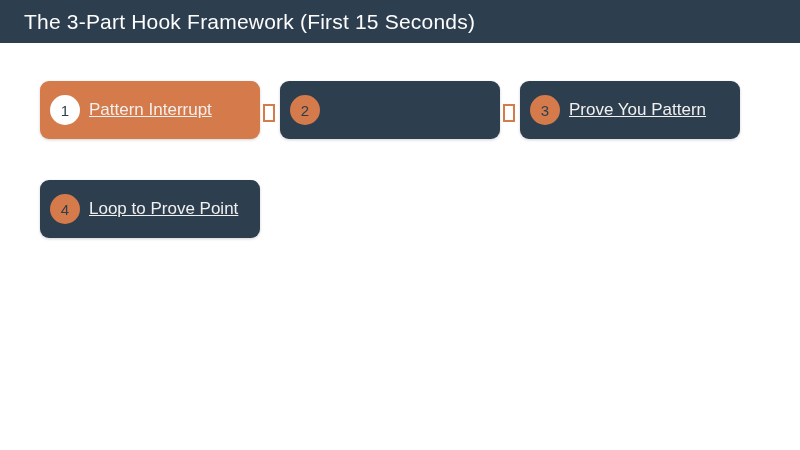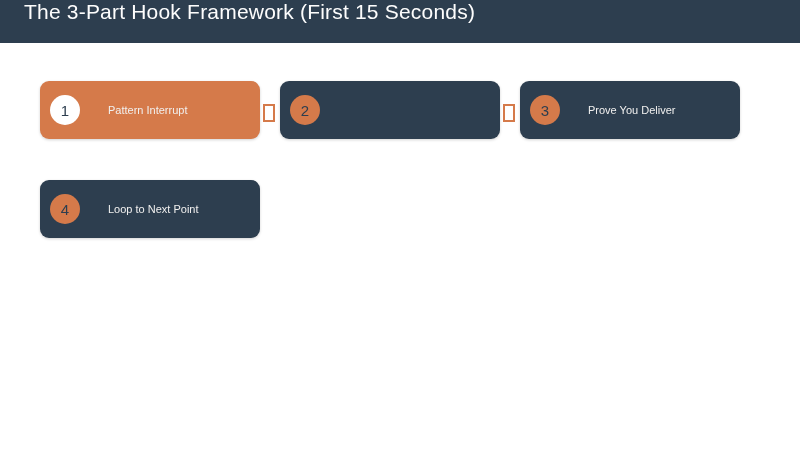--- a/index.html
+++ b/index.html
@@ -17,20 +17,21 @@
     height: 450px;
     background: #ffffff;
   }
   .header {
     position: absolute;
     top: 0; left: 0;
     width: 800px;
     height: 43px;
     background: #2D3E4F;
     display: flex;
+    align-items: center;
   }
   .header .title {
     color: #FDFDFD;
     font-size: 21px;
     margin-left: 24px;
     letter-spacing: 0.2px;
     white-space: nowrap;
   }
   .step {
     position: absolute;
@@ -53,23 +54,24 @@
     align-items: center;
     justify-content: center;
     font-size: 15px;
     color: #2D3E4F;
     line-height: 1;
   }
   .badge--white  { background: #FFFFFF; }
   .badge--orange { background: #D57A4A; }
   .step .label {
     color: #F1F0EF;
-    font-size: 11px;
-    margin-left: 28px;
+    font-size: 17px;
+    margin-left: 9px;
     white-space: nowrap;
+    text-decoration: underline;
   }
   
   .connector {
     position: absolute;
     width: 8px;
     height: 14px;
     border: 2px solid #D57A4A;
     background: transparent;
   }
   #step-1 { left: 40px;  top: 81px; }
@@ -96,21 +98,21 @@
   <div class="connector" id="connector-1"></div>
 
   <div class="step step--navy" id="step-2">
     <div class="badge badge--orange">2</div>
   </div>
 
   <div class="connector" id="connector-2"></div>
 
   <div class="step step--navy" id="step-3">
     <div class="badge badge--orange">3</div>
-    <div class="label">Prove You Deliver</div>
+    <div class="label">Prove You Pattern</div>
   </div>
 
   <div class="step step--navy" id="step-4">
     <div class="badge badge--orange">4</div>
-    <div class="label">Loop to Next Point</div>
+    <div class="label">Loop to Prove Point</div>
   </div>
 
 </div>
 
 </body></html>

